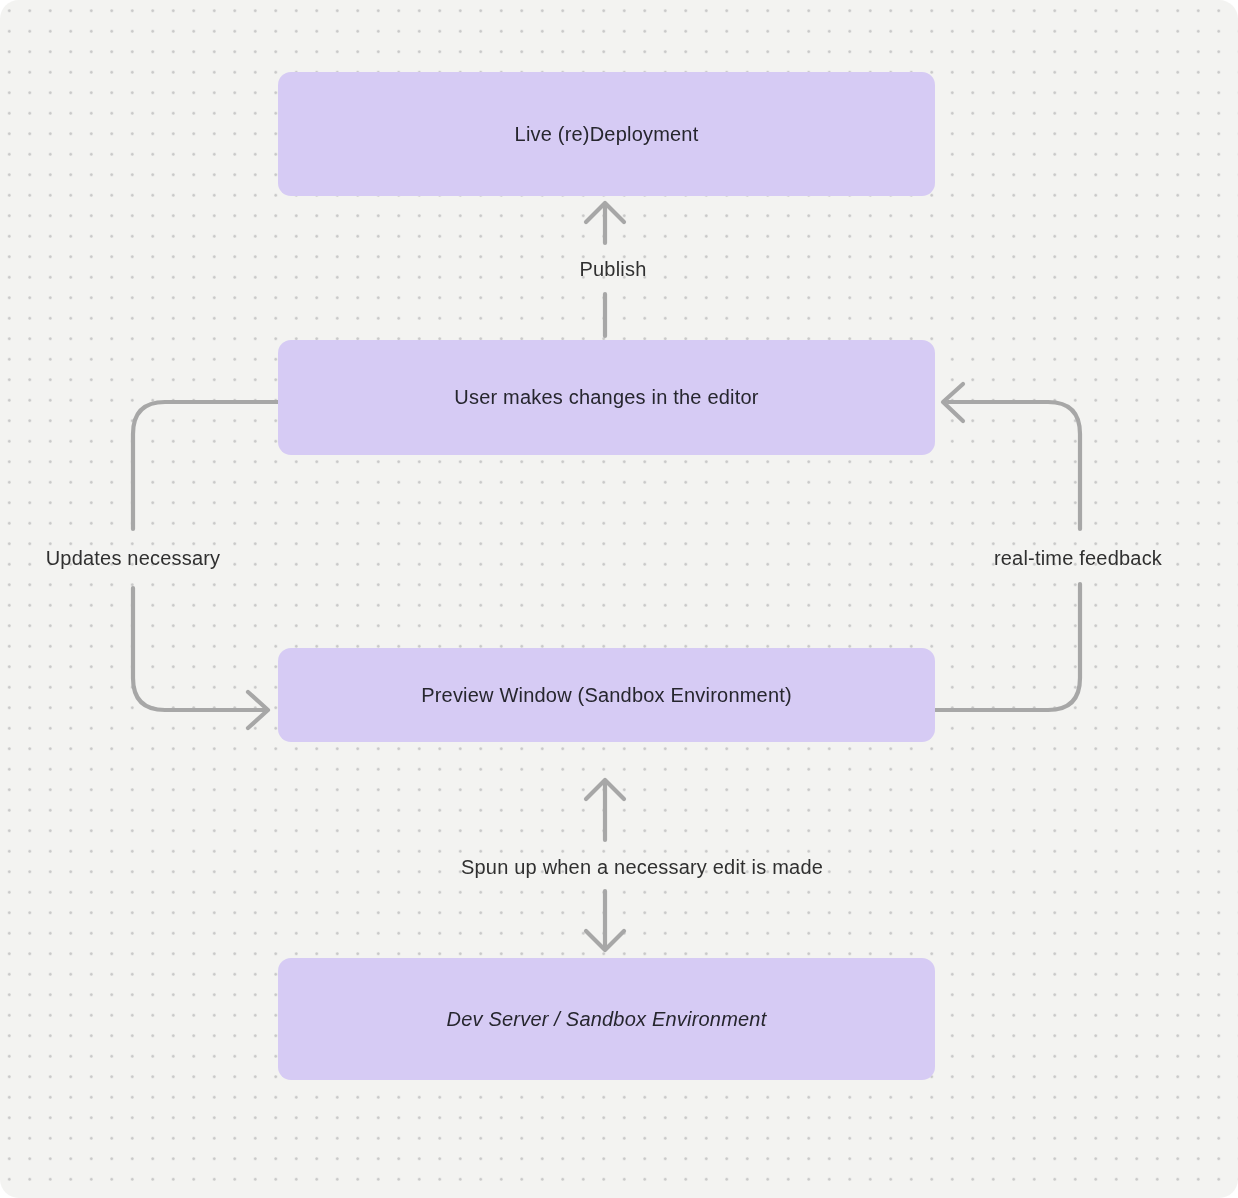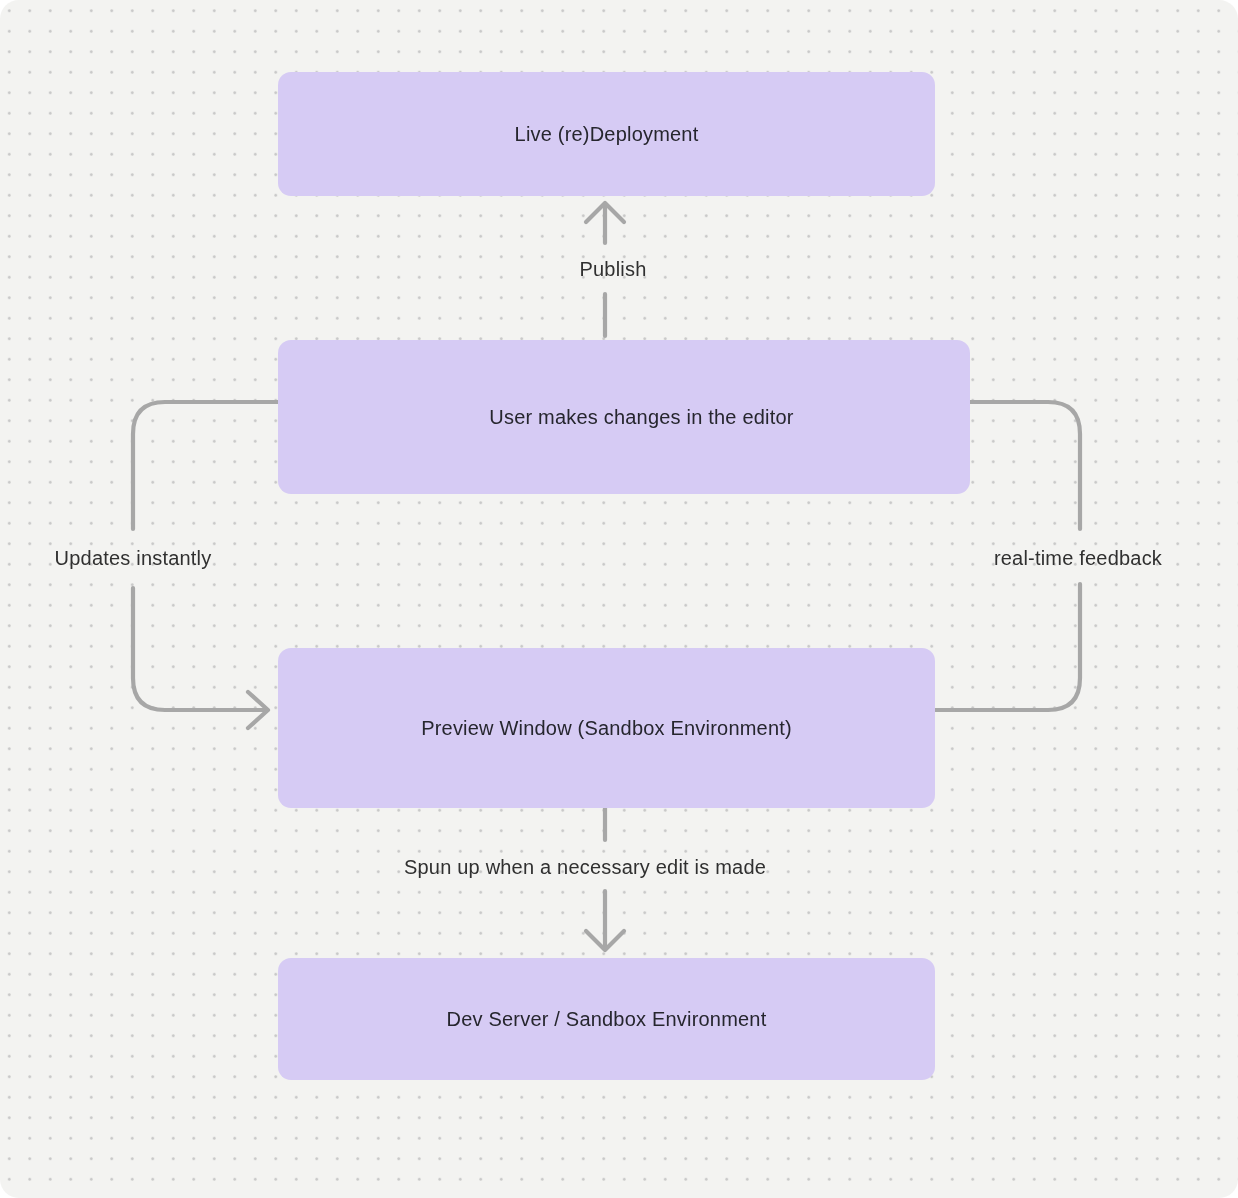--- a/index.html
+++ b/index.html
@@ -86,33 +86,33 @@
       <path d="M605 781 L605 840"></path>
       <path d="M605 891 L605 949"></path>
       <path d="M586 931 L605 950 L624 931"></path>
     </g>
   </svg>
 
   <div class="node" style="left:278px; top:72px; width:657px; height:124px;">
     <span class="node-label">Live (re)Deployment</span>
   </div>
 
-  <div class="node" style="left:278px; top:340px; width:657px; height:154px;padding-left:35px;">
+  <div class="node" style="left:278px; top:340px; width:657px; height:115px;">
     <span class="node-label">User makes changes in the editor</span>
   </div>
 
-  <div class="node" style="left:278px; top:648px; width:657px; height:160px;">
+  <div class="node" style="left:278px; top:648px; width:657px; height:94px;">
     <span class="node-label">Preview Window (Sandbox Environment)</span>
   </div>
 
-  <div class="node" style="left:278px; top:958px; width:657px; height:122px;">
+  <div class="node" style="left:278px; top:958px; width:657px; height:122px;font-style:italic;">
     <span class="node-label">Dev Server / Sandbox Environment</span>
   </div>
 
   <div class="edge-label" style="left:613px; top:269px;">Publish</div>
 
-  <div class="edge-label" style="left:133px; top:558px;">Updates instantly</div>
+  <div class="edge-label" style="left:133px; top:558px;">Updates necessary</div>
 
   <div class="edge-label" style="left:1078px; top:558px;text-align:right;">real-time feedback</div>
 
-  <div class="edge-label" style="left:585px; top:867px;text-align:right;">Spun up when a necessary edit is made</div>
+  <div class="edge-label" style="left:642px; top:867px;text-align:right;">Spun up when a necessary edit is made</div>
 
 </div>
 
 </body></html>

